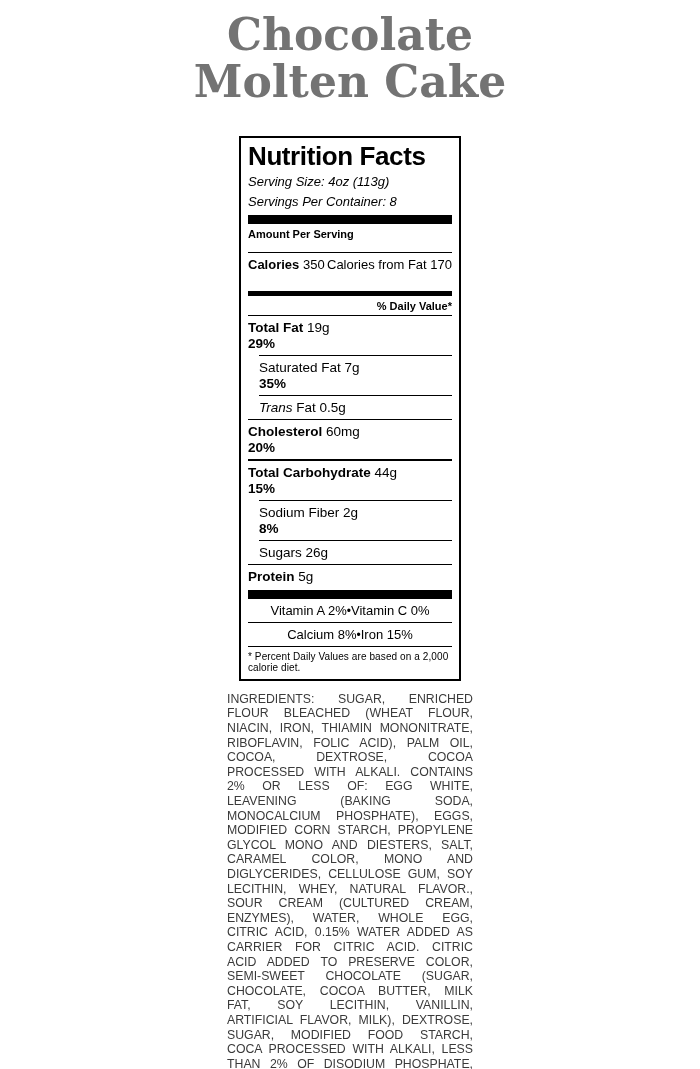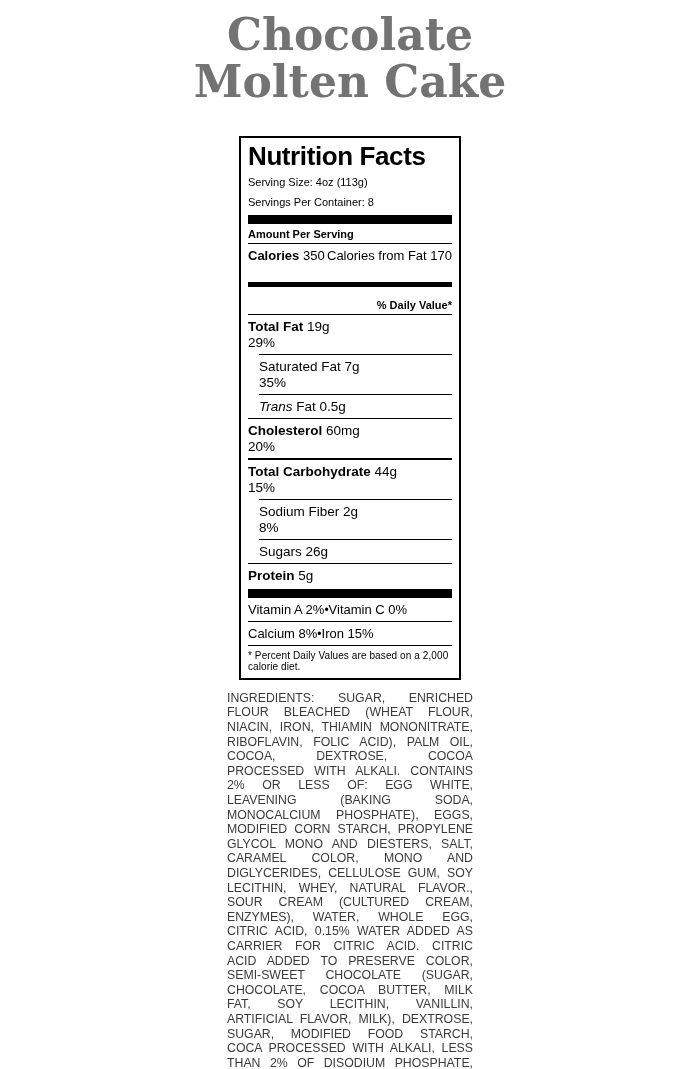--- a/index.html
+++ b/index.html
@@ -27,51 +27,51 @@
     background: #fff;
   }
   .nf-heading {
     font-size: 26px;
     font-weight: bold;
     letter-spacing: -0.4px;
     white-space: nowrap;
     line-height: 1.1;
     padding-top: 1px;
   }
-  .nf-serving { font-size: 11px; line-height: 18px; padding-top: 2px; }
+  .nf-serving { font-size: 13px; line-height: 18px; padding-top: 2px; font-style: italic; }
   .bar-thick { height: 9px; background: #000; margin-top: 4px; }
   .bar-med   { height: 5px; background: #000; }
   .nf-aps {
     font-size: 11px; font-weight: bold;
-    padding: 4px 0 3px 0;
+    padding: 4px 0 12px 0;
     border-bottom: 1px solid #000;
   }
   .nf-cal-row {
     display: flex; justify-content: space-between; align-items: baseline;
     font-size: 13px; padding: 4px 0 19px 0;
   }
   .nf-dv-head {
     text-align: right; font-size: 11px; font-weight: bold;
-    padding: 12px 0 3px 0;
+    padding: 4px 0 3px 0;
     border-bottom: 1px solid #000;
   }
   .nrow {
     display: flex; justify-content: space-between; align-items: baseline;
     font-size: 13.5px; line-height: 16px;
     padding: 4px 0 3px 0;
     flex-direction: column;
   }
-  .nrow .dv { font-weight: normal; }
+  .nrow .dv { font-weight: bold; }
   .nrow.indent { padding-left: 11px; }
   .sep { border-top: 1px solid #000; height: 0; }
   .sep.ind { margin-left: 11px; }
   .bold { font-weight: bold; }
   .ital { font-style: italic; }
   .vrow {
-    display: flex; justify-content: flex-start; align-items: baseline;
+    display: flex; justify-content: center; align-items: baseline;
     font-size: 13px; line-height: 16px;
     padding: 4px 0 3px 0;
   }
   .vrow .vb { font-size: 12px; }
   .nf-footnote {
     border-top: 1px solid #000;
     font-size: 10px;
     padding: 4px 0 2px 0;
     letter-spacing: 0.1px;
   }

